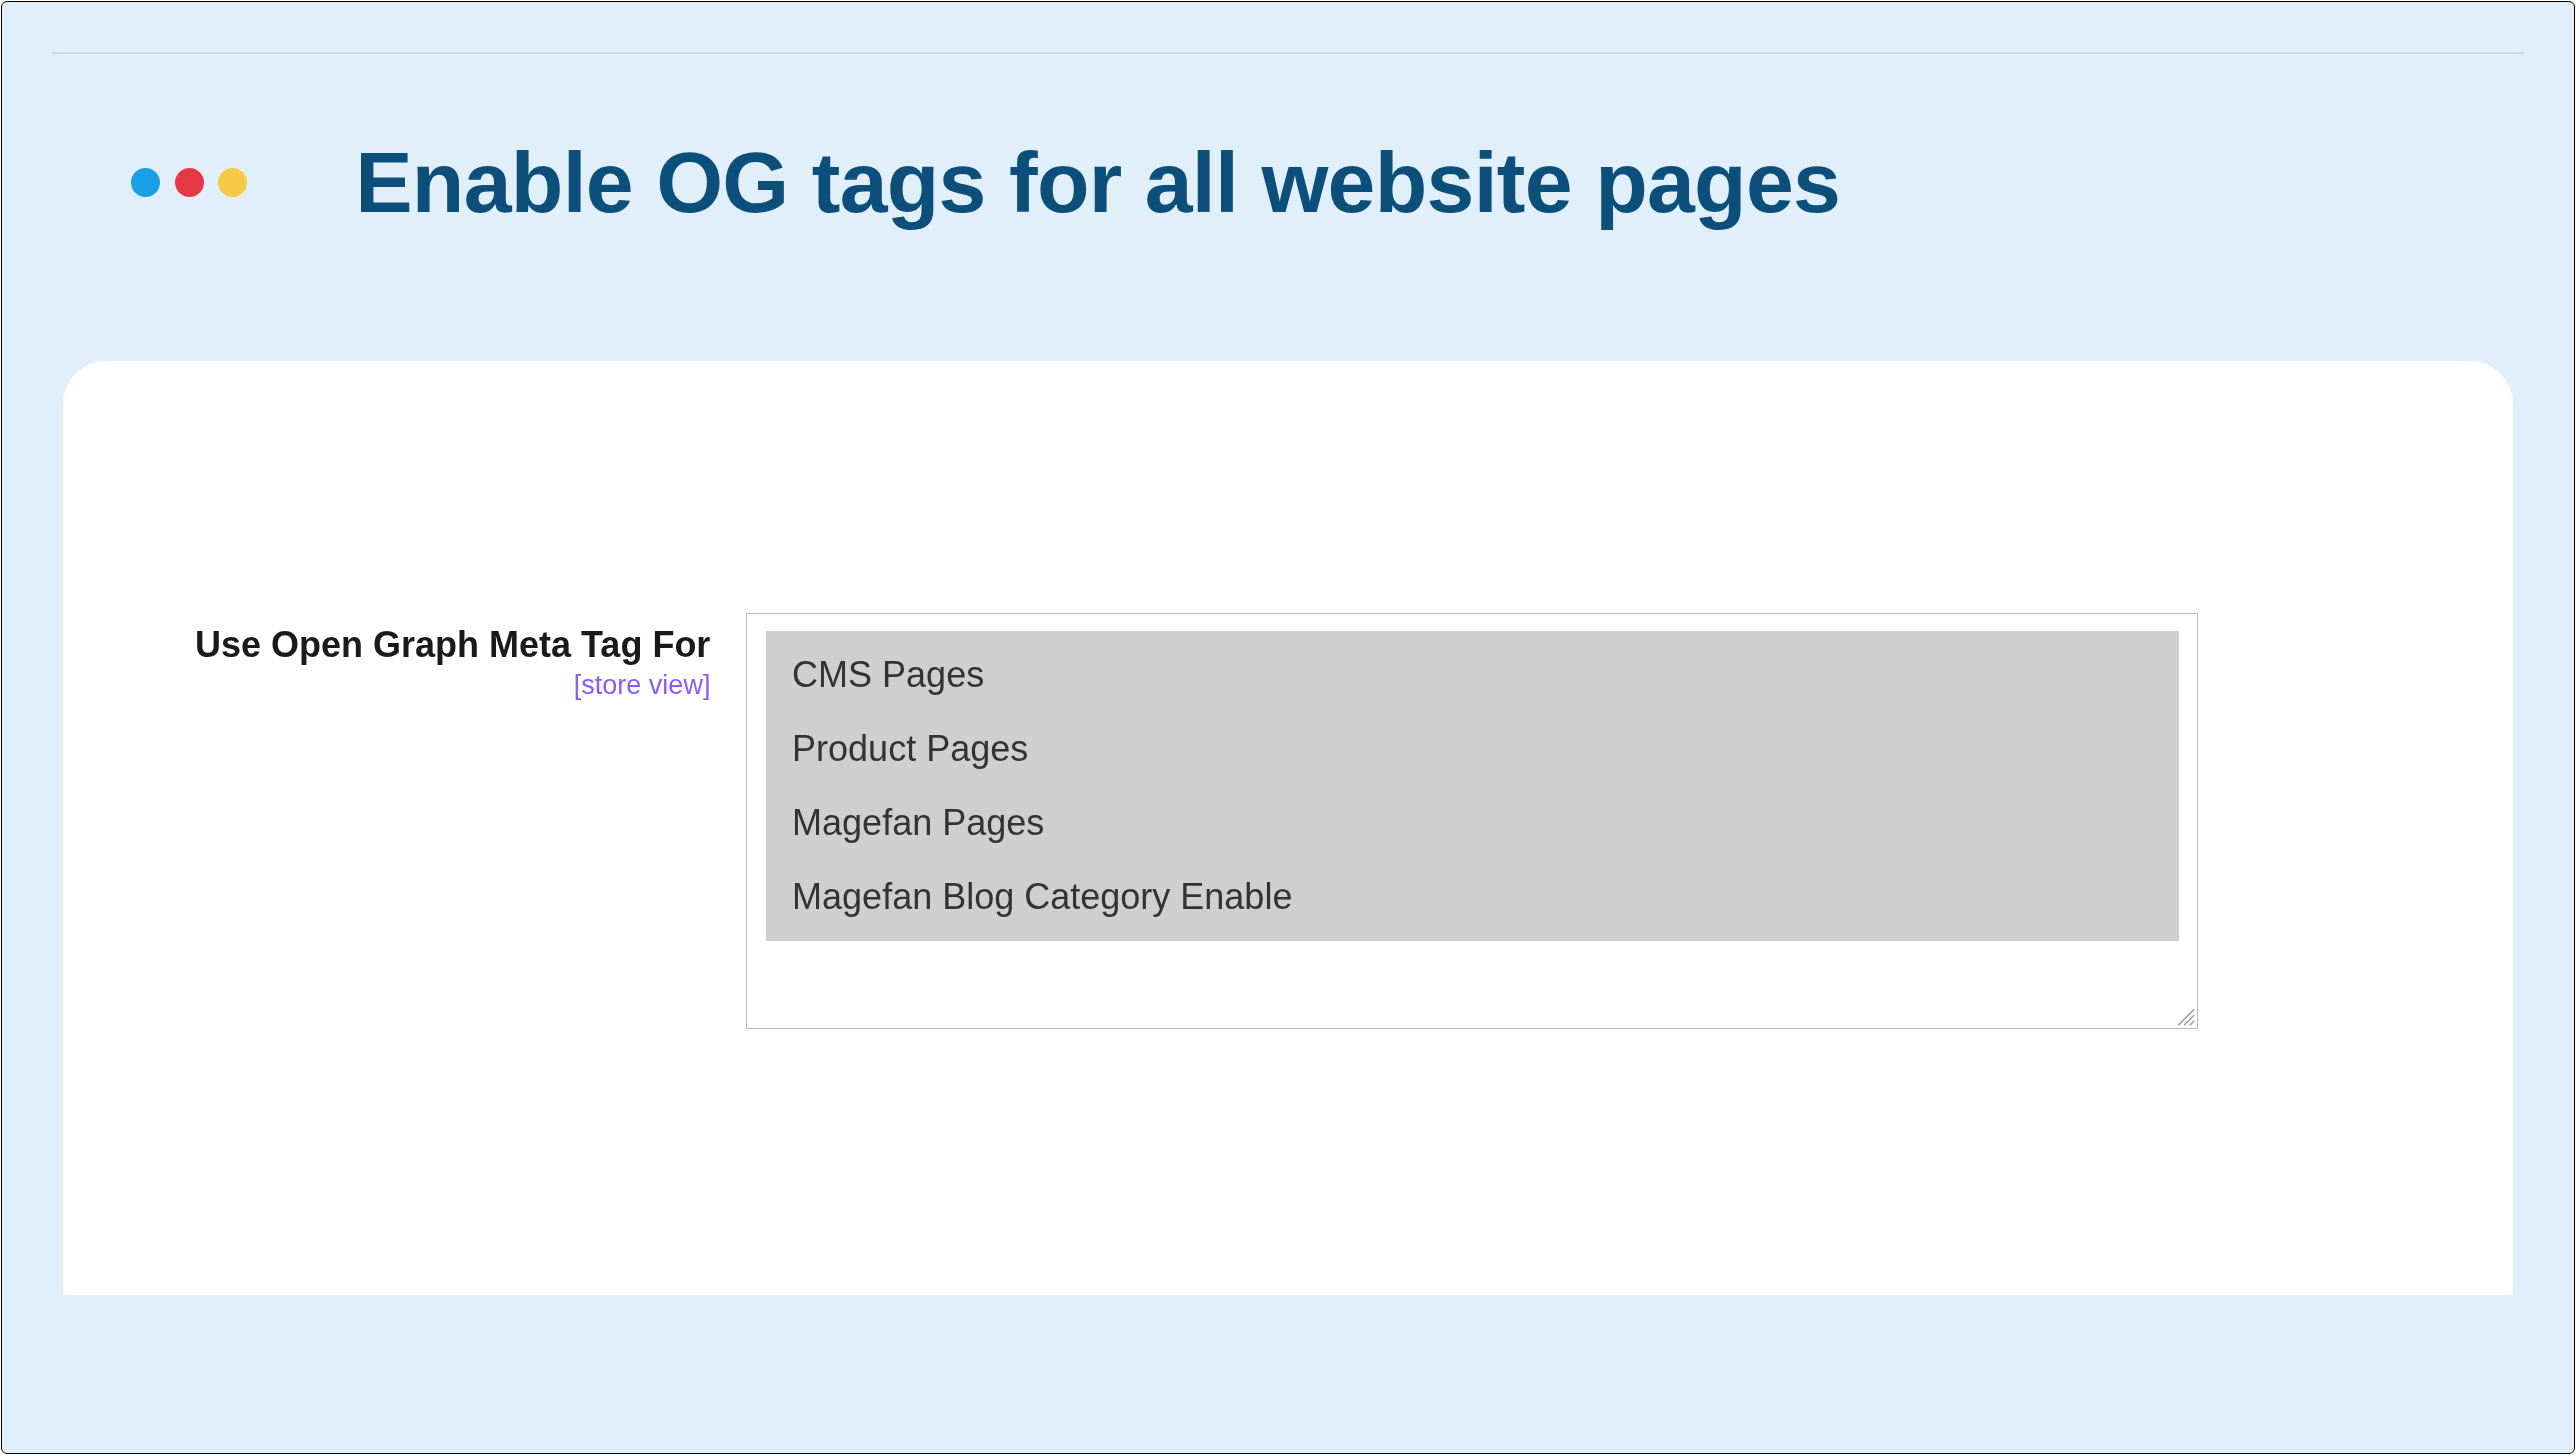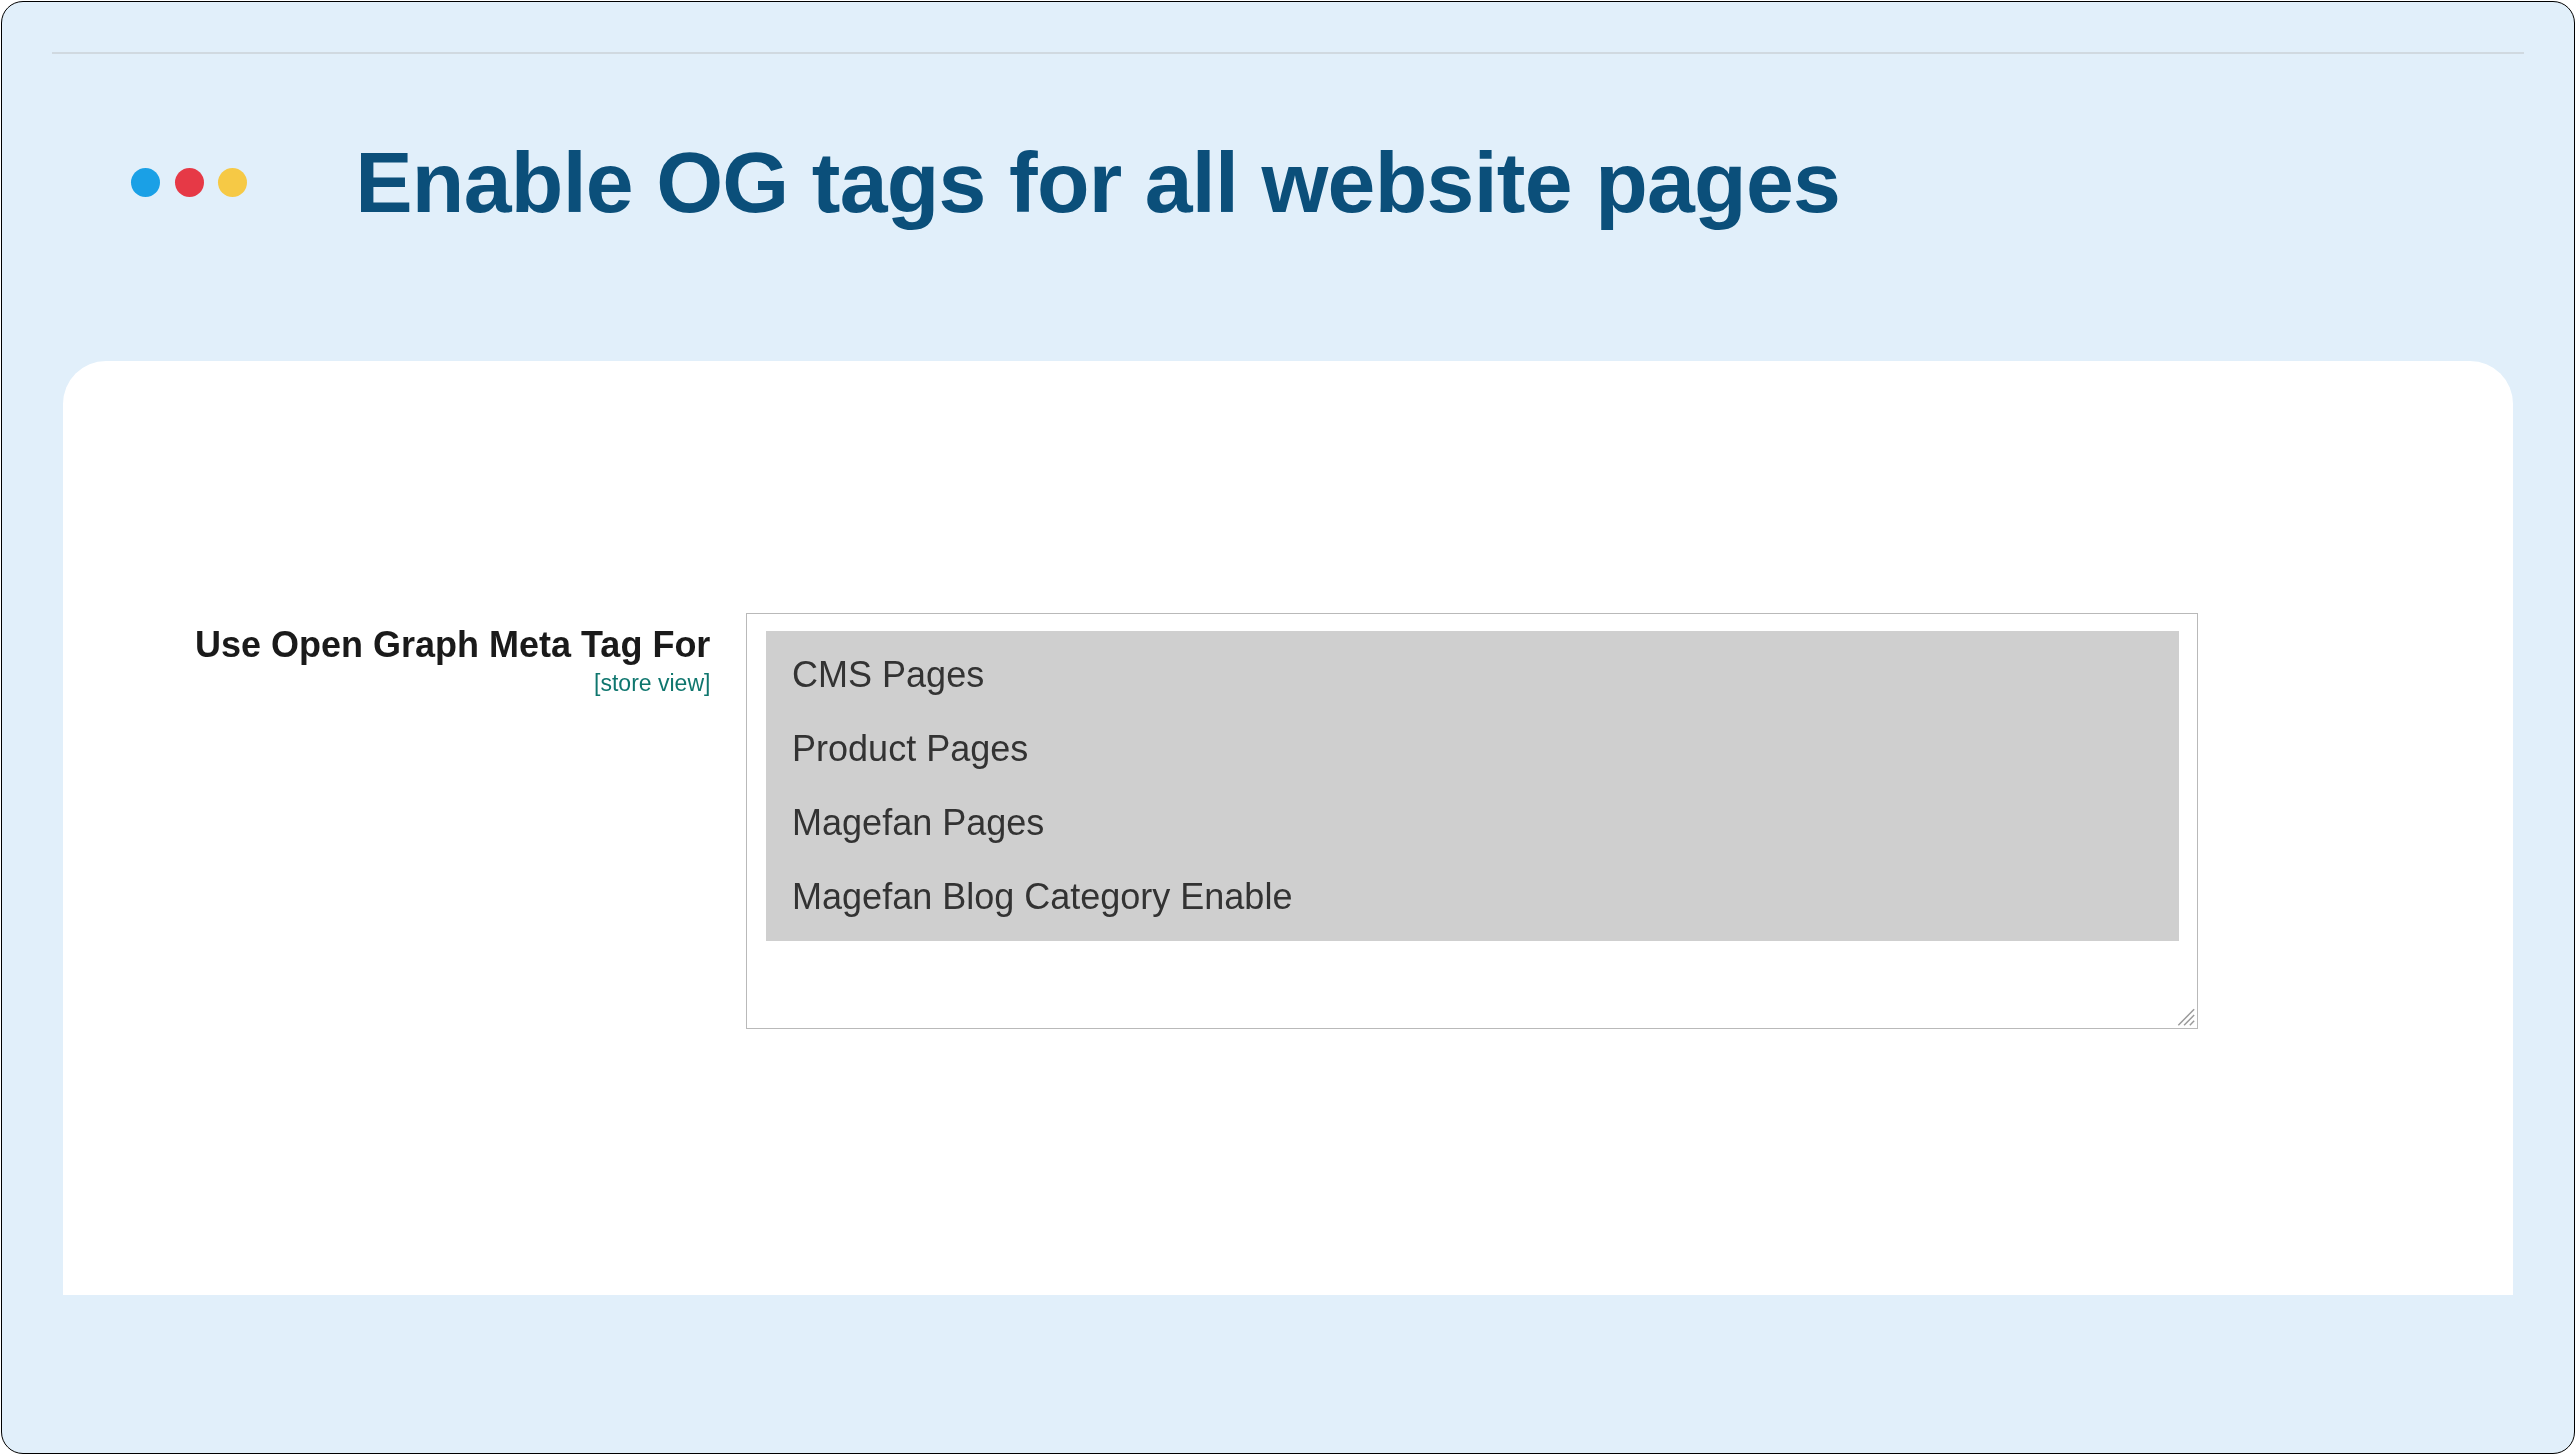--- a/index.html
+++ b/index.html
@@ -7,21 +7,21 @@
   font-family: -apple-system, BlinkMacSystemFont, 'Segoe UI', Helvetica, Arial, sans-serif;
   background: #fff;
   width: 2576px;
   height: 1455px;
   padding: 1.4px;
 }
 .outer-frame {
   width: 100%;
   height: 100%;
   border: 1.4px solid #000;
-  border-radius: 22px;
+  border-radius: 6px;
   overflow: hidden;
   background: #e1effa;
 }
 .top-divider {
   height: 1.4px;
   background: #d0d9e0;
   margin: 50px 50px 0 50px;
 }
 .header-row {
   display: flex;
@@ -64,22 +64,22 @@
   text-align: right;
   padding-top: 10px;
 }
 .field-label {
   font-size: 36px;
   font-weight: 600;
   color: #1a1a1a;
   line-height: 1.2;
 }
 .field-scope {
-  font-size: 23px;
-  color: #0f766e;
+  font-size: 27px;
+  color: #8b5cf6;
   font-weight: 400;
   margin-top: 4.3px;
 }
 .multiselect-wrap {
   border: 1.4px solid #b9b9b9;
   width: 1452px;
   height: 416px;
   position: relative;
   background: #fff;
   padding: 17px 18.7px;

